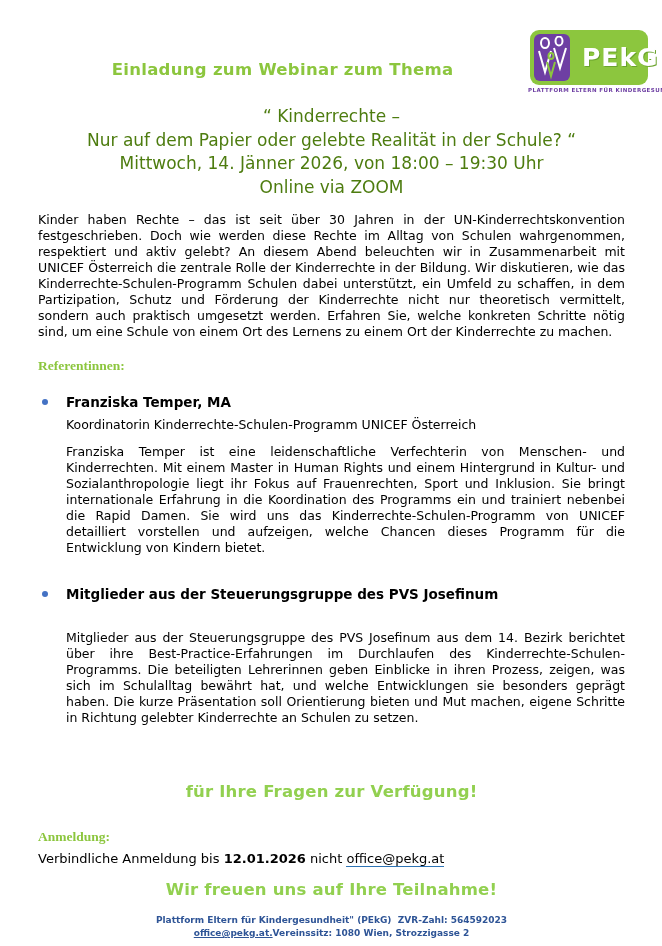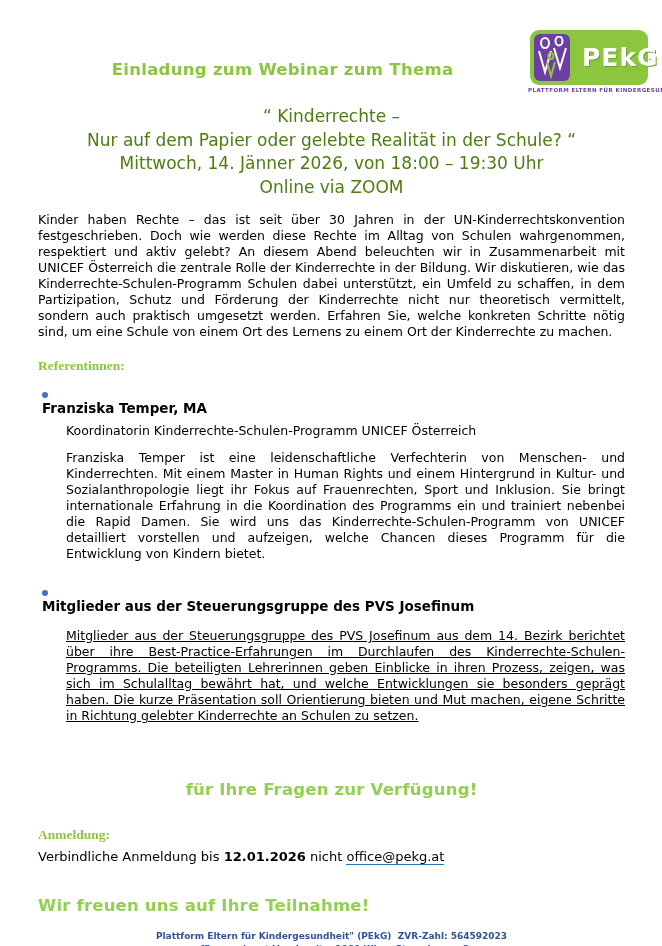--- a/index.html
+++ b/index.html
@@ -65,58 +65,59 @@
     text-align:justify;
   }
   h2.section{
     margin-top:18px;
     font-size:13.5px;font-weight:bold;
     color:var(--green);
     font-family:Liberation Serif, serif;
   }
   
   .speaker{margin-top:20px;}
-  .speaker-head{display:flex;align-items:baseline;flex-direction:column;}
+  .speaker-head{display:flex;align-items:baseline;}
   .bullet{
     width:6px;height:6px;border-radius:50%;
     background:var(--bullet-blue);
     flex:0 0 6px;
     margin:0 18px 0 4px;
     position:relative;top:-2px;
   }
   .speaker-name{font-size:13.5px;font-weight:bold;}
   .speaker-role{margin:7px 0 0 28px;font-size:12.5px;}
   .speaker-bio{
     margin:12px 0 0 28px;
     font-size:12.5px;line-height:16px;
     text-align:justify;
   }
   .speaker.second{margin-top:30px;}
-  .speaker.second .speaker-bio{margin-top:14px;text-decoration:underline;}
+  .speaker.second .speaker-bio{margin-top:28px;}
   
   .green-note{
     margin-top:28px;
     text-align:center;
     font-size:16.5px;font-weight:bold;
     color:var(--light-green);
     line-height:25px;
     letter-spacing:0.2px;
   }
   
   h2.anmeldung{margin-top:25px;}
   .reg-line1{margin-top:6px;font-size:13px;}
   .reg-line2{margin-top:9px;font-size:13px;}
   .email-link{
     color:#000;text-decoration:none;
     border-bottom:1.5px solid var(--link-blue);
     cursor:pointer;
   }
   
   .closing{
-    margin-top:32px;
+    margin-top:14px;
+    text-align:center;
     font-size:16.5px;font-weight:bold;
     color:var(--light-green);
     letter-spacing:0.2px;
   }
   .footer{
     margin-top:15px;
     text-align:center;
     font-size:9px;font-weight:bold;
     color:var(--navy);
     line-height:13px;

